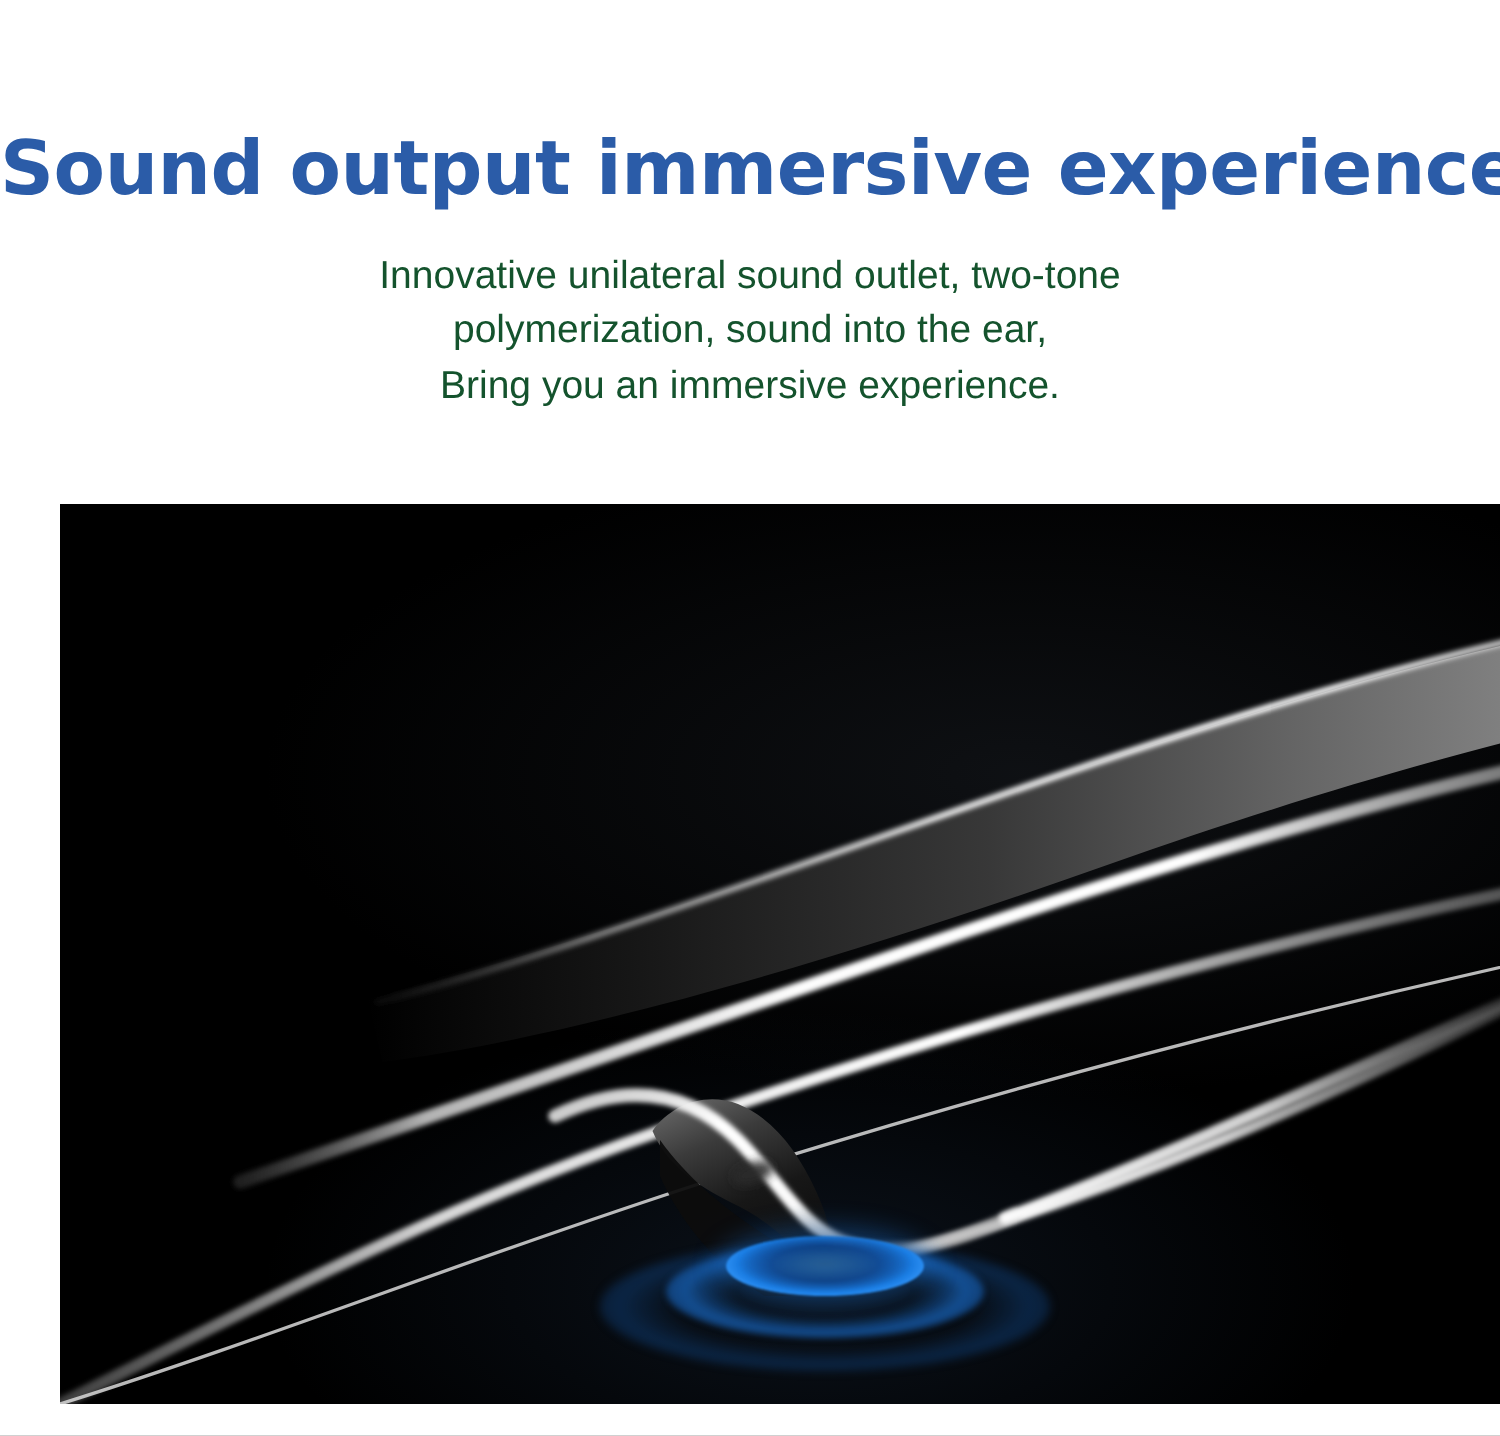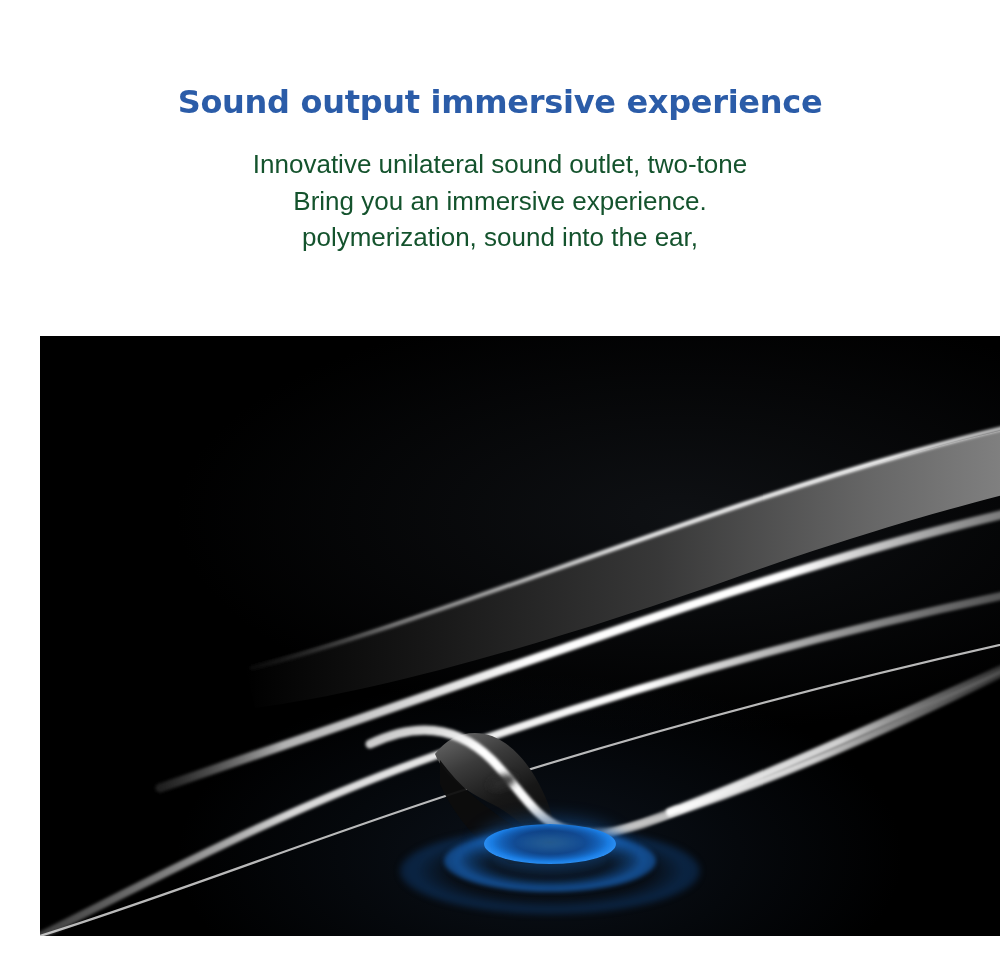--- a/index.html
+++ b/index.html
@@ -28,21 +28,21 @@
     top: 0;
     width: 1000px;
     height: 320px;
     background: #ffffff;
     text-align: center;
   }
 
   .headline {
     margin: 0;
     padding-top: 86px;
-    font-size: 32px;
+    font-size: 50px;
     line-height: 1.05;
     font-weight: 700;
     letter-spacing: -0.3px;
     color: #2B5CA8;
     font-family: "DejaVu Sans", "Liberation Sans", sans-serif;
     white-space: nowrap;
   }
 
   .subhead {
     margin: 0;
@@ -148,22 +148,22 @@
 <body>
 
 <div class="promo-page">
 
   <section class="text-block">
 
     <h1 class="headline">Sound output immersive experience</h1>
 
     <p class="subhead">
       <span class="sub-line">Innovative unilateral sound outlet, two-tone</span>
+      <span class="sub-line">polymerization, sound into the ear,</span>
       <span class="sub-line">Bring you an immersive experience.</span>
-      <span class="sub-line">polymerization, sound into the ear,</span>
     </p>
 
   </section>
 
   <figure class="hero-photo" aria-label="Black product photo of a neckband earphone with glowing blue concentric sound-wave rings beneath the earbud">
 
     <div class="layer ambient"></div>
 
     <svg class="layer band-svg" viewBox="0 0 1000 600" preserveAspectRatio="none">
       <defs>

